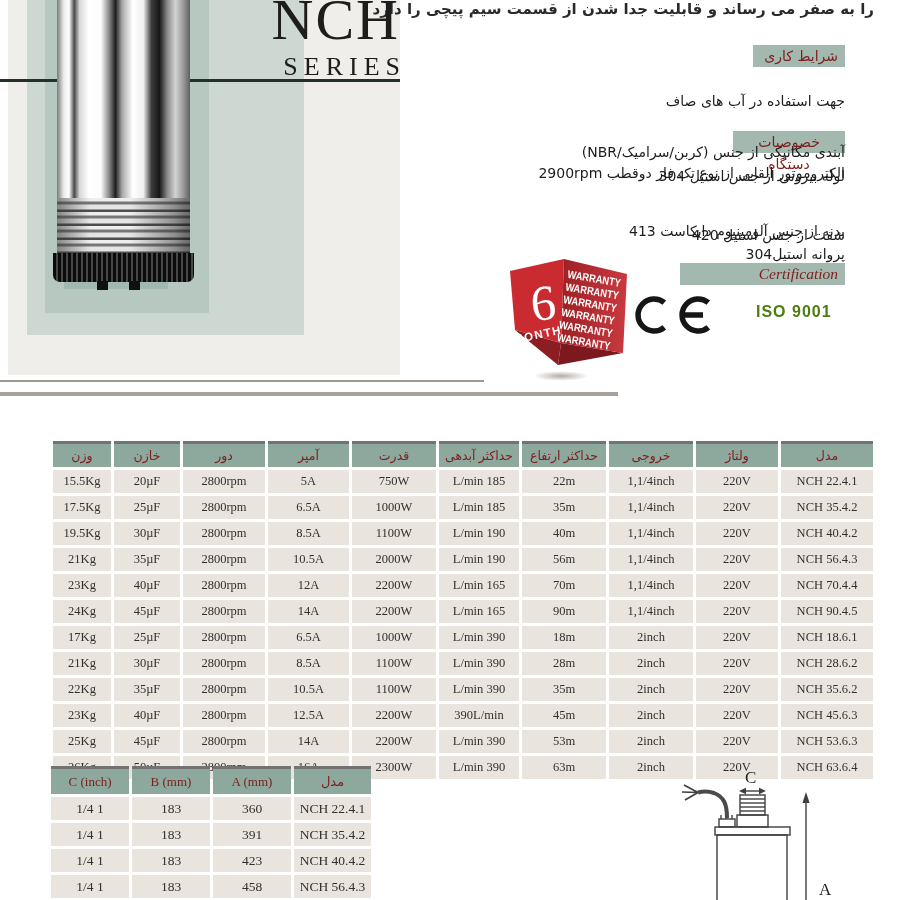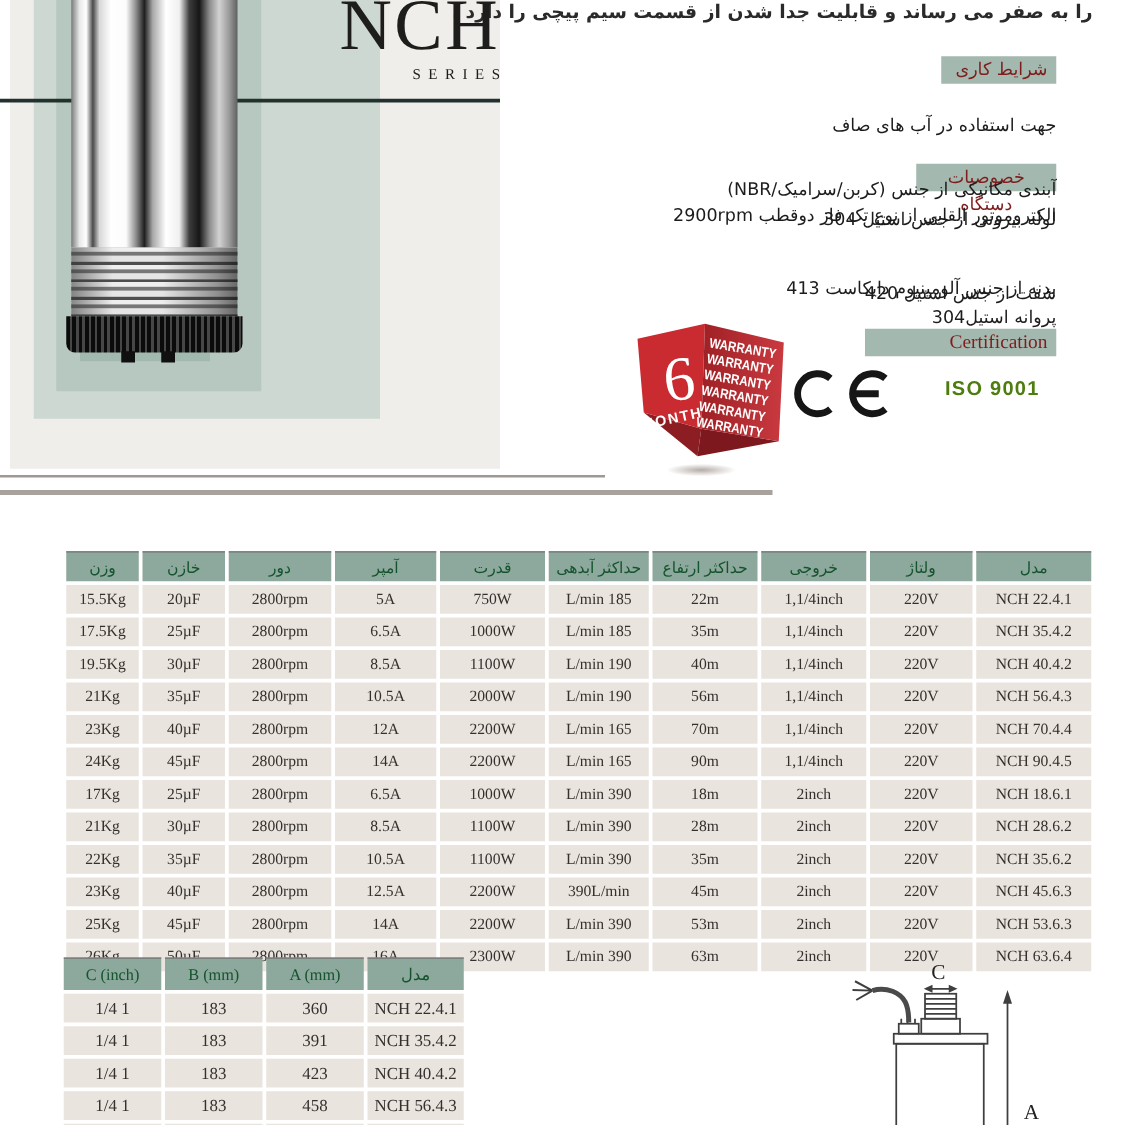--- a/index.html
+++ b/index.html
@@ -26,42 +26,42 @@
     background:linear-gradient(90deg,rgba(50,50,50,.55),rgba(255,255,255,0) 25%,
       rgba(255,255,255,0) 55%,rgba(40,40,40,.45) 88%,rgba(15,15,15,.6));}
   .pump-collar{position:absolute;left:-4px;top:253px;width:141px;height:29px;border-radius:0 0 7px 7px;
     background:repeating-linear-gradient(90deg,#0b0b0b 0 3px,#474747 3px 5px);}
   .pump-foot{position:absolute;top:281px;width:11px;height:9px;background:#101010;}
   .pump-foot.f1{left:40px;} .pump-foot.f2{left:72px;}
 
   .series-title{position:absolute;left:150px;top:-8px;width:250px;text-align:right;z-index:2;
     font-family:"Liberation Serif",serif;color:#1d1d1b;}
   .series-name{font-size:58px;line-height:56px;letter-spacing:2px;}
-  .series-word{font-size:12px;letter-spacing:6px;margin-top:4px;margin-right:-6px;}
+  .series-word{font-size:26px;letter-spacing:6px;margin-top:4px;margin-right:-6px;}
 
   
   .intro{position:absolute;right:26px;top:1px;font-size:15px;
     color:#2a2a2a;line-height:17px;white-space:nowrap;direction:rtl;font-weight:bold;}
   .banner{position:absolute;right:55px;height:22px;line-height:22px;background:#a3b8ae;
     color:#7f1d1d;font-size:14px;text-align:right;padding:0 7px;box-sizing:border-box;direction:rtl;}
   .banner-work{top:45px;width:92px;}
   .banner-feat{top:131px;width:112px;text-align:center;}
-  .banner-cert{top:263px;width:153px;font-family:"Liberation Serif",serif;font-size:15.5px;direction:ltr;}
+  .banner-cert{top:263px;width:165px;font-family:"Liberation Serif",serif;font-size:15.5px;direction:ltr;font-style:italic;}
   .fa-line{position:absolute;right:55px;text-align:right;font-size:14px;color:#1c1c1c;
     white-space:nowrap;direction:rtl;}
 
   .iso-label{position:absolute;left:756px;top:303px;font-family:"Liberation Sans",sans-serif;
     font-weight:bold;font-size:16px;letter-spacing:1px;color:#4d7c0f;}
   .cube-shadow{position:absolute;left:533px;top:371px;width:56px;height:10px;border-radius:50%;
     background:radial-gradient(ellipse at center,#b4aca6 0%,rgba(255,255,255,0) 70%);}
 
   
   table{border-collapse:separate;border-spacing:3px;}
-  th{background:#8da89c;color:#14532d;font-weight:normal;height:21px;
-     font-family:"Liberation Serif","DejaVu Sans",serif;border-top:1px solid #737373;}
+  th{background:#8da89c;color:#7f1d1d;font-weight:normal;height:21px;
+     font-family:"Liberation Serif","DejaVu Sans",serif;border-top:3px solid #737373;}
   td{background:#e9e4de;color:#33302d;text-align:center;height:21px;
      font-family:"Liberation Serif","DejaVu Sans",serif;}
   .spec-table{position:absolute;left:50px;top:438px;}
   .spec-table th{font-size:12.5px;} .spec-table td{font-size:12.5px;}
   .spec-table tr>*:nth-child(1){width:90px;} .spec-table tr>*:nth-child(2){width:80px;}
   .spec-table tr>*:nth-child(3){width:82px;} .spec-table tr>*:nth-child(4){width:82px;}
   .spec-table tr>*:nth-child(5){width:78px;} .spec-table tr>*:nth-child(6){width:82px;}
   .spec-table tr>*:nth-child(7){width:79px;} .spec-table tr>*:nth-child(8){width:80px;}
   .spec-table tr>*:nth-child(9){width:64px;} .spec-table tr>*:nth-child(10){width:56px;}
   .dim-table{position:absolute;left:48px;top:763px;}

